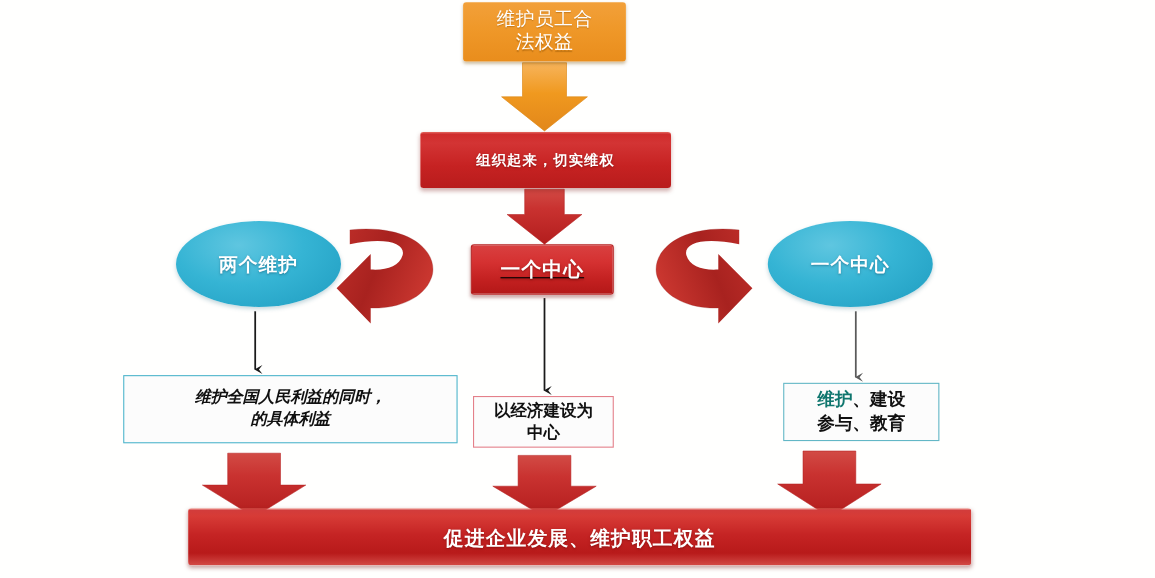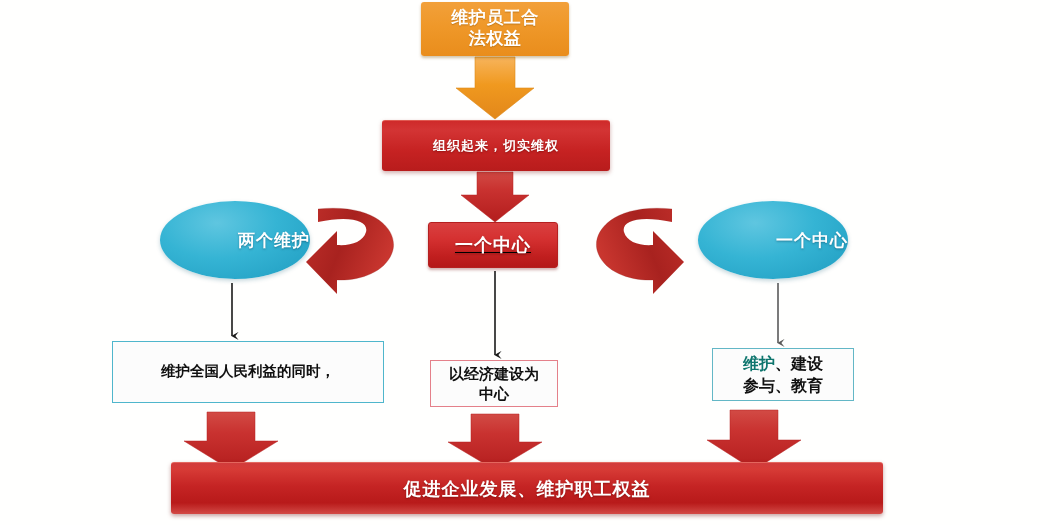--- a/index.html
+++ b/index.html
@@ -21,21 +21,21 @@
     left: 421px; top: 2px; width: 148px; height: 54px;
     background: linear-gradient(to bottom, #f2a03a 0%, #ef9829 45%, #e98d1c 100%);
     border-radius: 3px;
     box-shadow: 0 2px 3px rgba(120,80,10,0.35);
     display: flex; align-items: center; justify-content: center;
     text-align: center;
   }
   #top-box .txt {
     color: #ffffff;
     font-size: 17px;
-    font-weight: bold;
+    font-weight: normal;
     line-height: 1.22;
     letter-spacing: 0.5px;
     text-shadow: 0 1px 1px rgba(140,80,0,0.45);
     padding: 0 22px;
   }
 
   
   #red-box-2 {
     left: 382px; top: 120px; width: 228px; height: 51px;
     background: linear-gradient(to bottom, #cf2a2a 0%, #d33434 18%, #c62222 60%, #b81c1c 100%);
@@ -62,39 +62,40 @@
   #center-red-box .txt {
     color: #ffffff; font-size: 18px; font-weight: bold; letter-spacing: 1px;
     text-shadow: 0 1px 2px rgba(90,0,0,0.55);
   }
 
   
   .ellipse {
     width: 150px; height: 78px;
     border-radius: 50%;
     background: radial-gradient(ellipse at 38% 28%, #5fc6e0 0%, #35b4d4 45%, #1f9cc0 100%);
-    display: flex; align-items: center; justify-content: flex-end;
+    display: flex; align-items: center; justify-content: center;
     box-shadow: 0 2px 4px rgba(20,90,120,0.25);
   }
   .ellipse .txt {
     color: #ffffff; font-size: 17px; font-weight: bold; letter-spacing: 1px;
     text-shadow: 0 1px 2px rgba(10,70,95,0.5);
   }
   #ellipse-left  { left: 160px; top: 201px; }
   #ellipse-right { left: 698px; top: 201px; }
 
   
   .outline-box {
     background: #fcfcfc;
     display: flex; align-items: center; justify-content: center;
     text-align: center;
   }
   #left-detail-box {
-    left: 112px; top: 341px; width: 272px; height: 62px;
+    left: 112px; top: 341px; width: 304px; height: 62px;
     border: 1.5px solid #4fb6cc;
+    font-style: italic;
   }
   #left-detail-box .txt {
     color: #101010; font-size: 14.5px; font-weight: bold; line-height: 1.35;
     padding: 0 4px;
   }
   #center-detail-box {
     left: 430px; top: 360px; width: 128px; height: 47px;
     border: 1.5px solid #e4808a;
   }
   #center-detail-box .txt {
@@ -230,20 +231,21 @@
     <span class="txt">一个中心</span>
   </div>
 
   <div id="ellipse-right" class="abs ellipse">
     <span class="txt">一个中心</span>
   </div>
 
   <div id="left-detail-box" class="abs outline-box">
     <div class="txt">
       <div>维护全国人民利益的同时，</div>
+      <div>的具体利益</div>
     </div>
   </div>
 
   <div id="center-detail-box" class="abs outline-box">
     <div class="txt">
       <div>以经济建设为</div>
       <div>中心</div>
     </div>
   </div>
 

